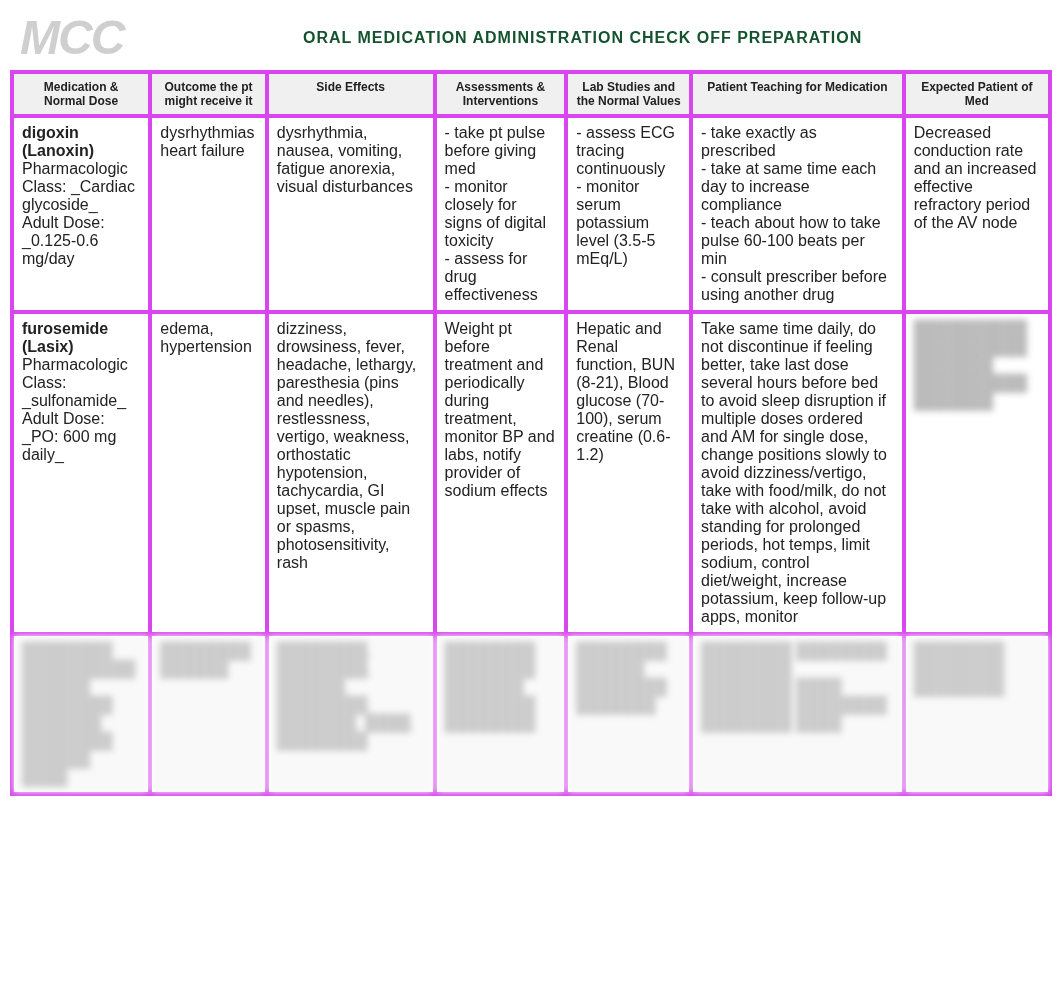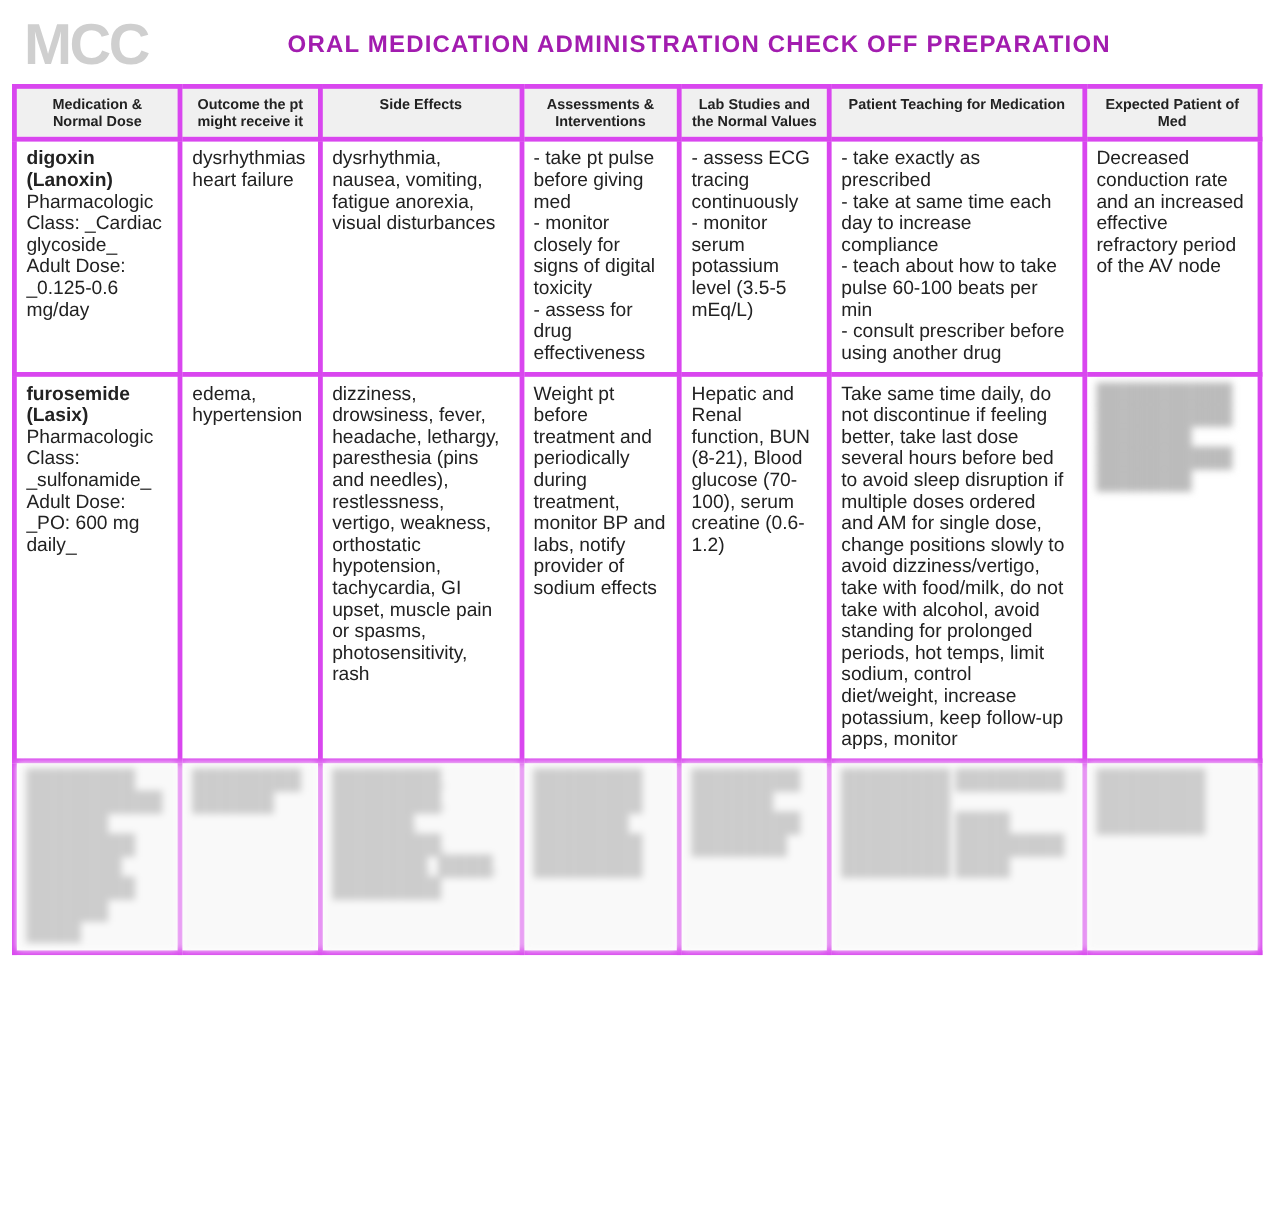--- a/index.html
+++ b/index.html
@@ -13,27 +13,28 @@
       display: flex;
       align-items: center;
       padding: 10px 20px 5px 20px;
     }
     .logo {
       font-size: 48px;
       font-weight: 900;
       color: #bbb;
       letter-spacing: -2px;
       opacity: 0.7;
+      font-style: italic;
     }
     .page-title {
       flex: 1;
       text-align: center;
-      font-size: 20px;
+      font-size: 16px;
       font-weight: bold;
-      color: #a21caf;
+      color: #14532d;
       letter-spacing: 1px;
     }
     .table-wrapper {
       padding: 0 10px;
     }
     table {
       width: 100%;
       border-collapse: collapse;
       border: 1px solid #aaa;
     }

